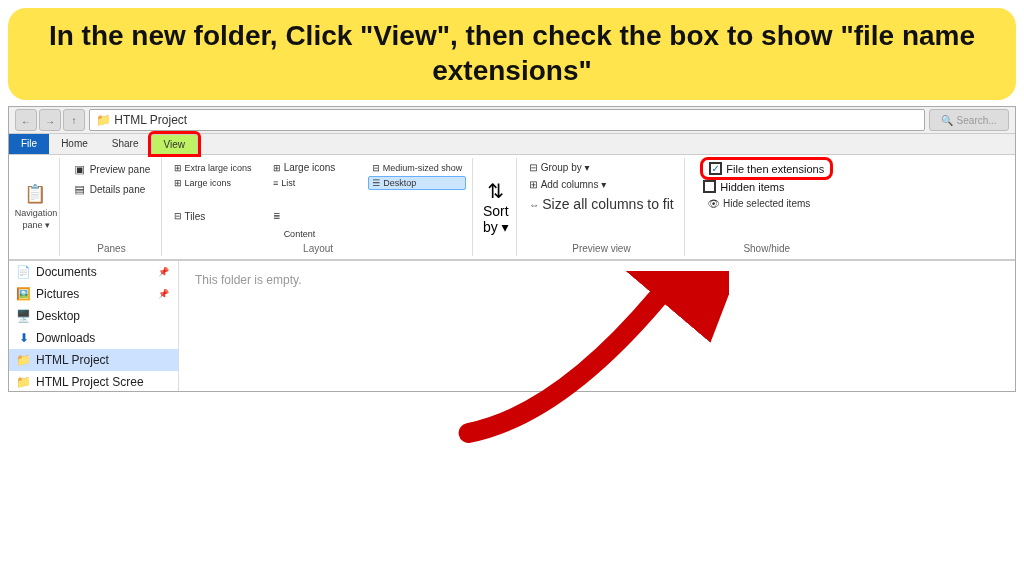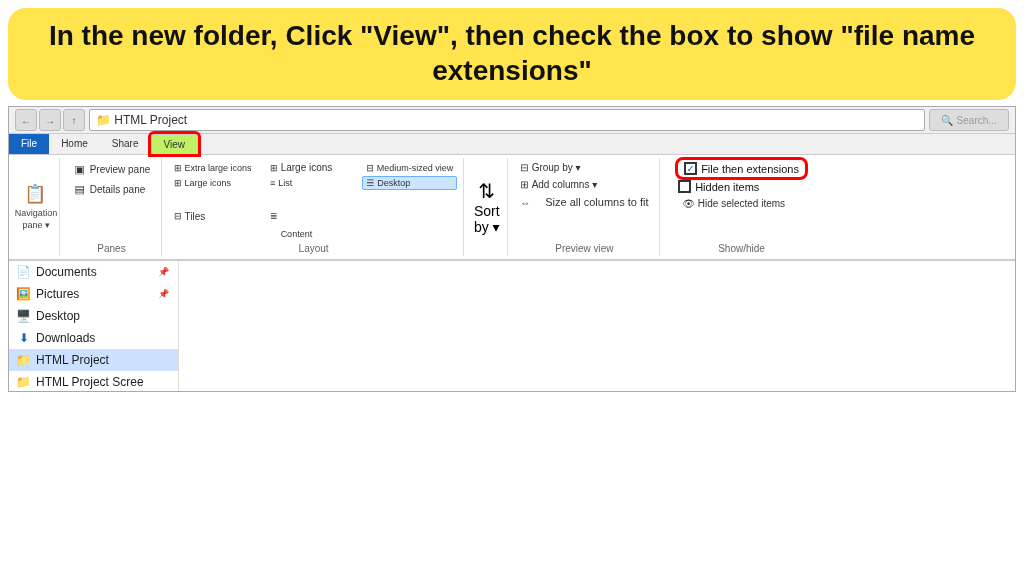--- a/index.html
+++ b/index.html
@@ -331,21 +331,21 @@
         <div class="ribbon-small-btn">
           <span style="font-size:9px;">⊞</span>
           <span style="font-size:9px;">Extra large icons</span>
         </div>
         <div class="ribbon-small-btn" style="justify-content:flex-start;">
           <span style="font-size:9px;">⊞</span>
           <span style="font-size:10px;">Large icons</span>
         </div>
         <div class="ribbon-small-btn">
           <span style="font-size:9px;">⊟</span>
-          <span style="font-size:9px;">Medium-sized view</span>
+          <span style="font-size:9px;">Medium-sized show</span>
         </div>
         <div class="ribbon-small-btn">
           <span style="font-size:9px;">⊞</span>
           <span style="font-size:9px;">Large icons</span>
         </div>
         <div class="ribbon-small-btn">
           <span style="font-size:9px;">≡</span>
           <span style="font-size:9px;">List</span>
         </div>
         <div class="ribbon-small-btn details-highlight">
@@ -376,21 +376,21 @@
         <div class="ribbon-small-btn">
           <span style="font-size:10px;">⊟</span>
           <span style="font-size:10px;">Group by ▾</span>
         </div>
         <div class="ribbon-small-btn">
           <span style="font-size:10px;">⊞</span>
           <span style="font-size:10px;">Add columns ▾</span>
         </div>
         <div class="ribbon-small-btn">
           <span style="font-size:10px;">⇔</span>
-          <span style="font-size:11px;margin-left:12px;">Size all columns to fit</span>
+          <span style="font-size:14px;">Size all columns to fit</span>
         </div>
       </div>
       <div class="ribbon-section-label">Preview view</div>
     </div>
 
     <div class="ribbon-section showhide-section">
       <div style="display:flex; flex-direction:column; gap:3px; flex:1;">
 
         <div class="highlight-box">
           <div class="checkbox-row">
@@ -437,15 +437,28 @@
         <div class="sidebar-icon" style="color:#e8a000;">📁</div>
         <span class="sidebar-label">HTML Project</span>
       </div>
       <div class="sidebar-item">
         <div class="sidebar-icon" style="color:#e8a000;">📁</div>
         <span class="sidebar-label">HTML Project Scree</span>
       </div>
 
     </div>
 
+    <div class="content-area">
+      <span style="color:#999; font-size:12px; padding: 4px 8px;">This folder is empty.</span>
+
+      <svg class="red-arrow" viewBox="0 0 350 200" xmlns="http://www.w3.org/2000/svg">
+
+        <defs>
+          <marker id="arrowhead" markerWidth="10" markerHeight="7" refX="0" refY="3.5" orient="auto">
+            <polygon points="0 0, 10 3.5, 0 7" fill="#cc0000"></polygon>
+          </marker>
+        </defs>
+        <path d="M 80 180 Q 180 160 290 30" stroke="#cc0000" stroke-width="22" fill="none" marker-end="url(#arrowhead)" stroke-linecap="round"></path>
+      </svg>
+    </div>
   </div>
 
 </div>
 
 </body></html>

